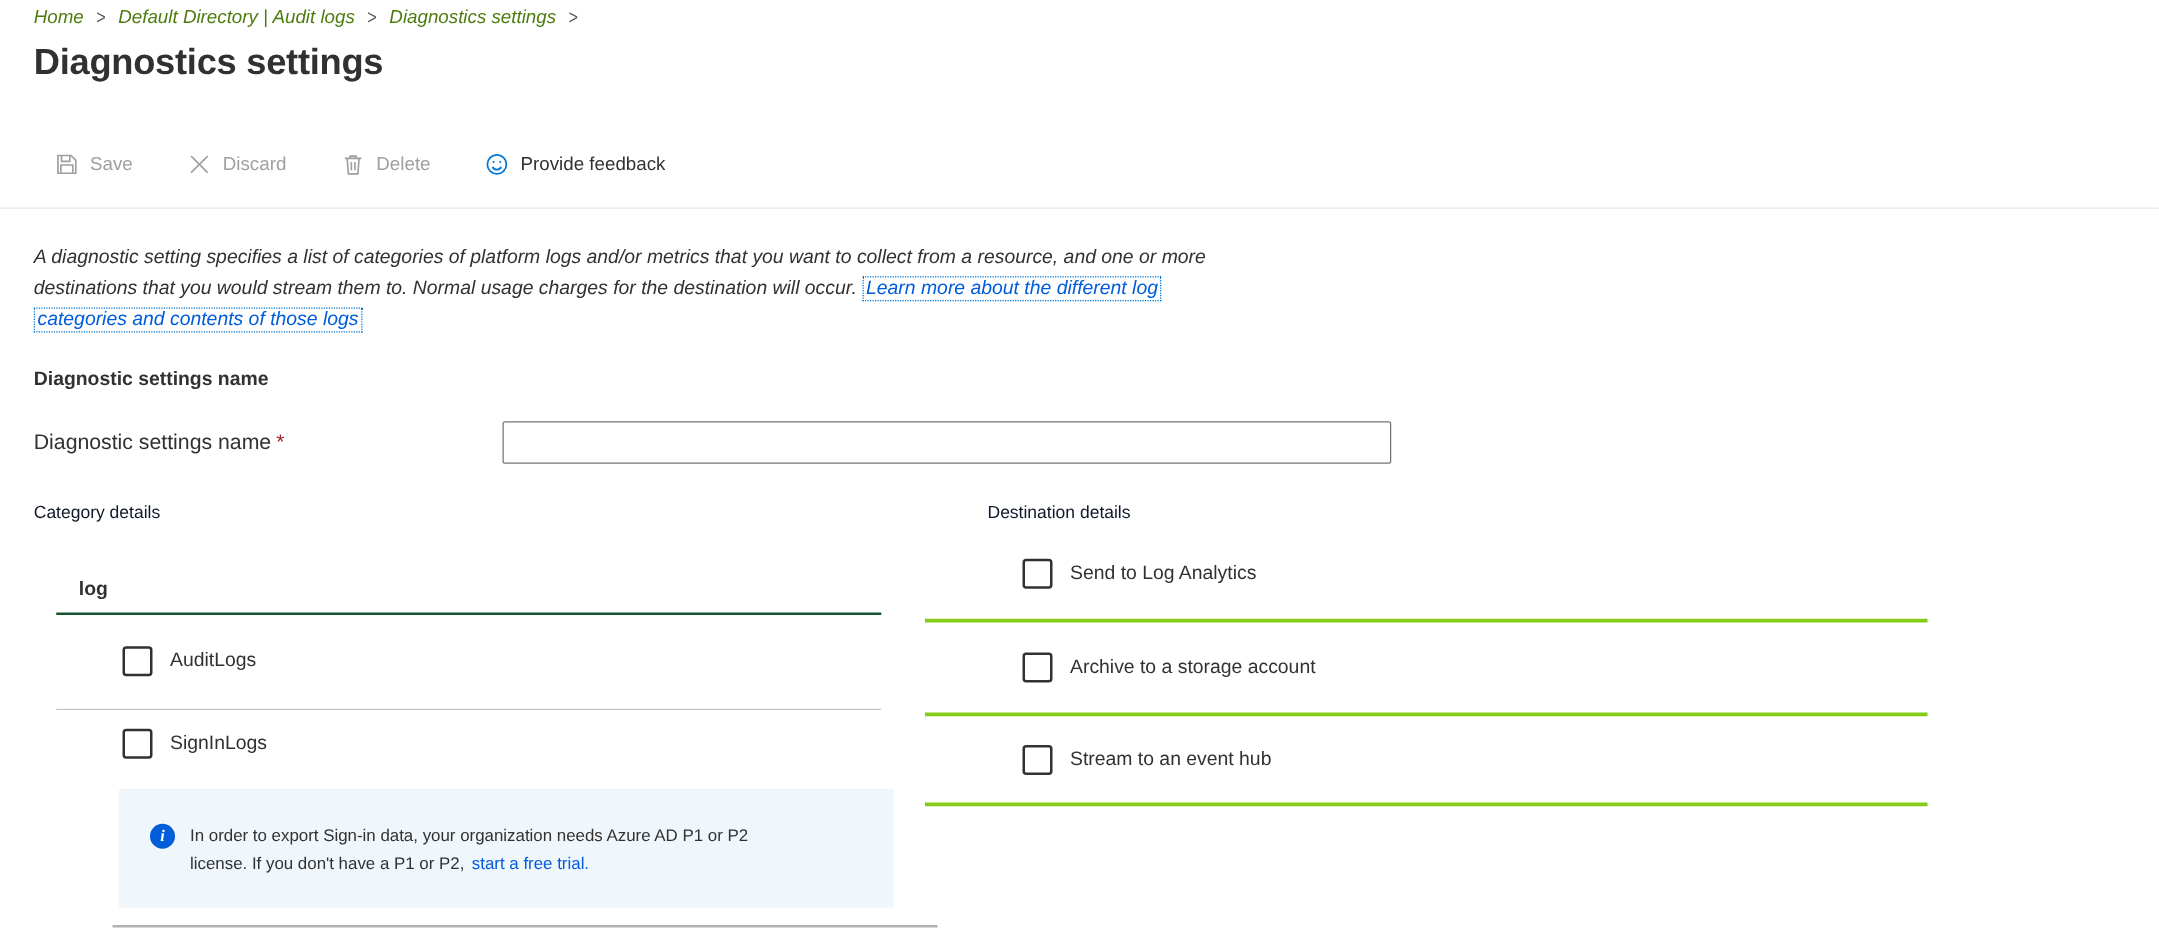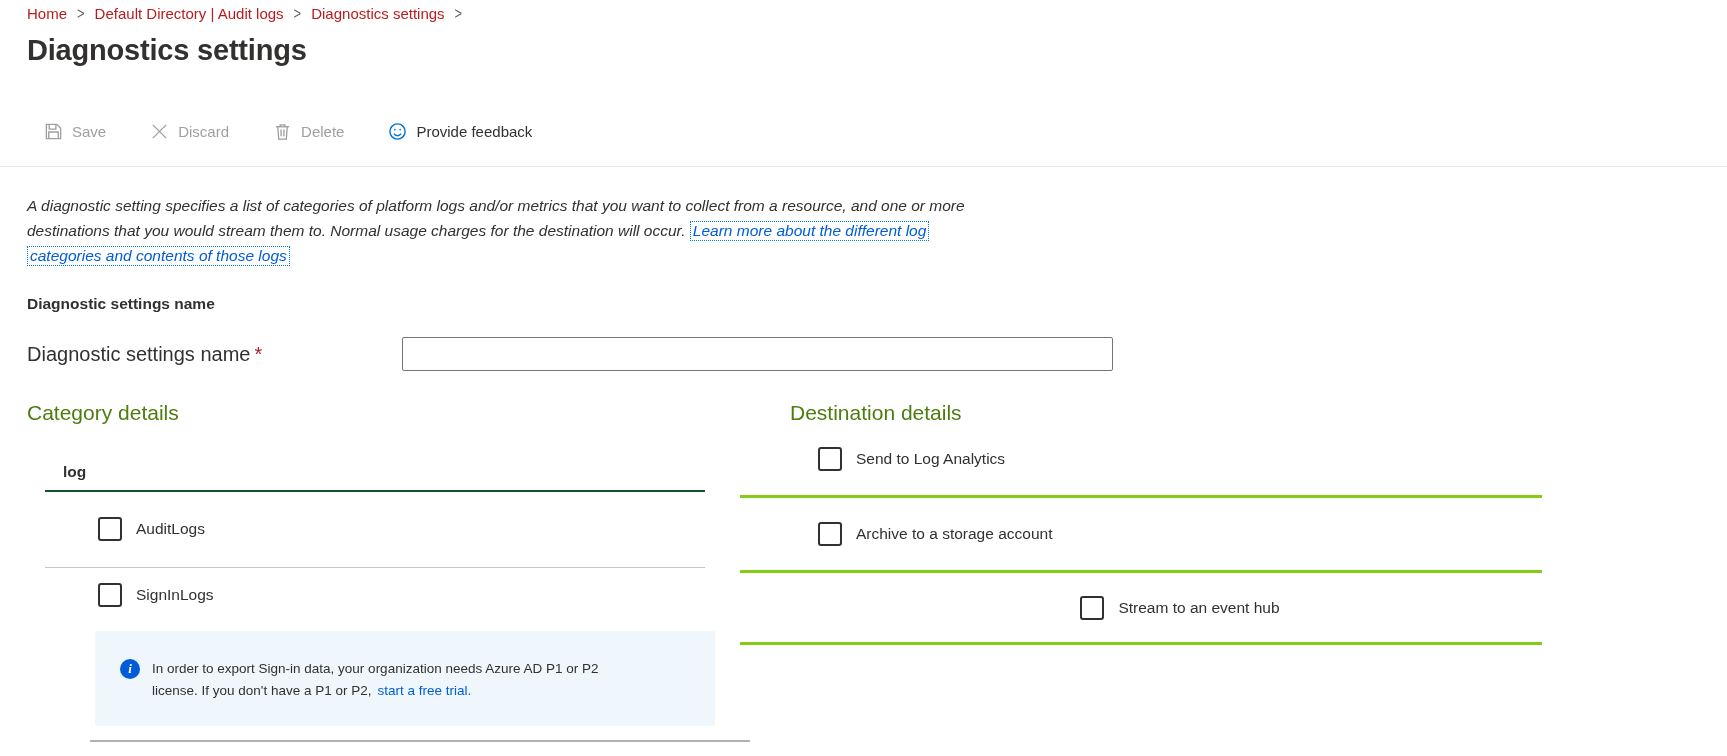--- a/index.html
+++ b/index.html
@@ -5,21 +5,21 @@
   * { margin:0; padding:0; box-sizing:border-box; }
   html,body { background:#ffffff; }
   body {
     width:1727px; height:756px; overflow:hidden;
     font-family:"Liberation Sans","DejaVu Sans",sans-serif;
     color:#323130; position:relative;
   }
 
   
   .breadcrumb { padding:5px 0 0 27px; font-size:15px; display:flex; align-items:center; }
-  .crumb { color:#b91c1c; text-decoration:none; cursor:pointer; }
+  .crumb { color:#4d7c0f; text-decoration:none; cursor:pointer;font-style:italic; }
   .crumb-sep { color:#605e5c; font-size:13px; padding:0 10px; transform:scaleY(1.25); display:inline-block; }
 
   
   h1.page-title { margin:12px 0 0 27px; font-size:29px; font-weight:700; color:#323130; letter-spacing:-0.2px; }
 
   
   .toolbar { margin-top:45px; padding-left:38px; height:38px; display:flex; align-items:center; }
   .tb-btn { display:flex; align-items:center; gap:9px; background:none; border:none;
             font-family:inherit; font-size:15px; margin-right:32px; padding:4px 6px; cursor:default; }
   .tb-btn.disabled { color:#a19f9d; }
@@ -29,28 +29,28 @@
   .rule { border:none; border-top:1px solid #e8e6e4; margin-top:16px; }
 
   
   .intro { margin:26px 0 0 27px; font-size:15.5px; line-height:25px; color:#323130; }
   .intro div { white-space:nowrap;font-style:italic; }
   .intro-link { color:#015cda; text-decoration:none; border:1px dotted #0078d4; padding:0 2px 1px 2px; cursor:pointer; }
 
   
   .name-heading { margin:27px 0 0 27px; font-size:15.5px; font-weight:700; color:#323130; height:20px; }
   .name-row { margin:22px 0 0 27px; display:flex; align-items:center; }
-  .name-label { width:375px; font-size:20px; color:#323130; }
+  .name-label { width:375px; font-size:17px; color:#323130; }
   .req { color:#a4262c; margin-left:4px; }
   .name-input { width:711px; height:34px; border:1px solid #757575; border-radius:2px;
                 font-family:inherit; font-size:15px; padding:0 8px; background:#fff; }
 
   
   .section-headers { margin-top:30px; display:flex; height:22px; }
-  .sec-h { font-size:21px; color:#4d7c0f; }
+  .sec-h { font-size:14px; color:#0f172a; }
   .sec-h.left { margin-left:27px; width:686px; }
   .sec-h.right { margin-left:77px; }
 
   .columns { display:flex; }
   .col-left { width:740px; }
   .left-body { margin-left:45px; width:660px; }
   .log-row { padding:40px 0 9px 18px; font-size:15.5px; font-weight:700; color:#323130;
              border-bottom:2px solid #14532d; }
   .chk-row-l { display:flex; align-items:center; gap:14px; }
   .row-audit { padding:25px 0 26px 53px; border-bottom:1px solid #c8c6c4; }
@@ -68,21 +68,21 @@
   .info-text { font-size:13.5px; line-height:22px; color:#323130; white-space:nowrap; }
   .info-link { color:#015cda; text-decoration:none; margin-left:6px; cursor:pointer; }
   .left-bottom-rule { margin:14px 0 0 45px; width:660px; border:none; border-top:2px solid #b3b0ad; }
 
   
   .col-right { width:802px; }
   .dest-row { display:flex; align-items:center; gap:14px; padding-left:78px;
               border-bottom:3px solid #84cc16; }
   .dest-row.r1 { height:75px; }
   .dest-row.r2 { height:75px; }
-  .dest-row.r3 { height:72px;justify-content:center; }
+  .dest-row.r3 { height:72px; }
 </style>
 </head>
 <body>
 
 <nav class="breadcrumb">
   <a class="crumb">Home</a>
   <span class="crumb-sep">&gt;</span>
   <a class="crumb">Default Directory | Audit logs</a>
   <span class="crumb-sep">&gt;</span>
   <a class="crumb">Diagnostics settings</a>

